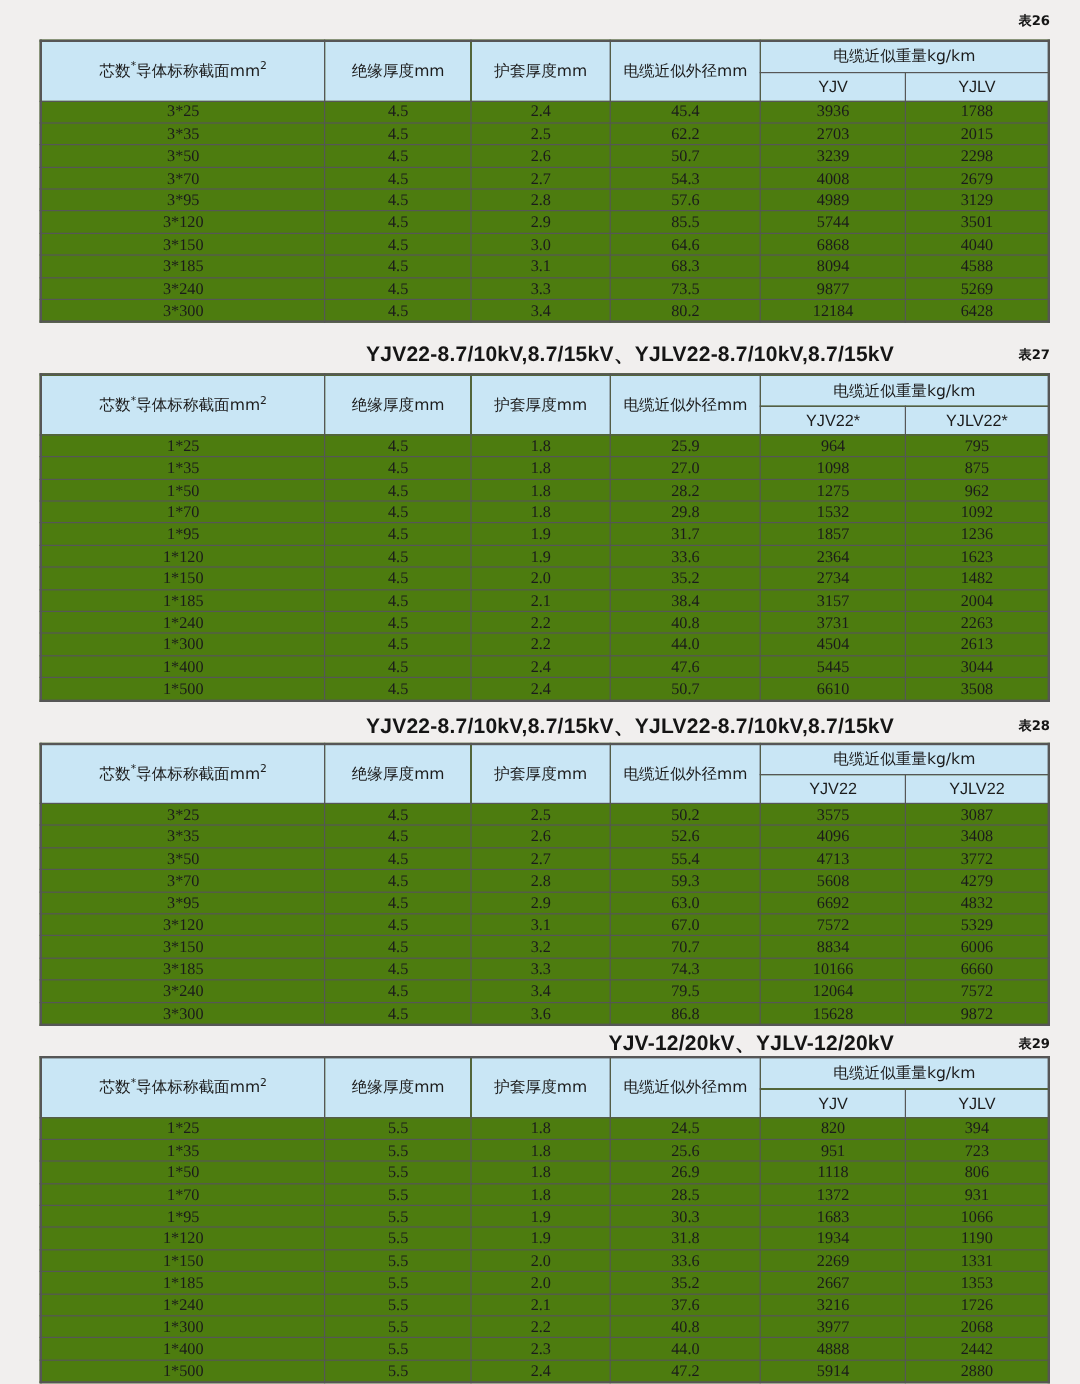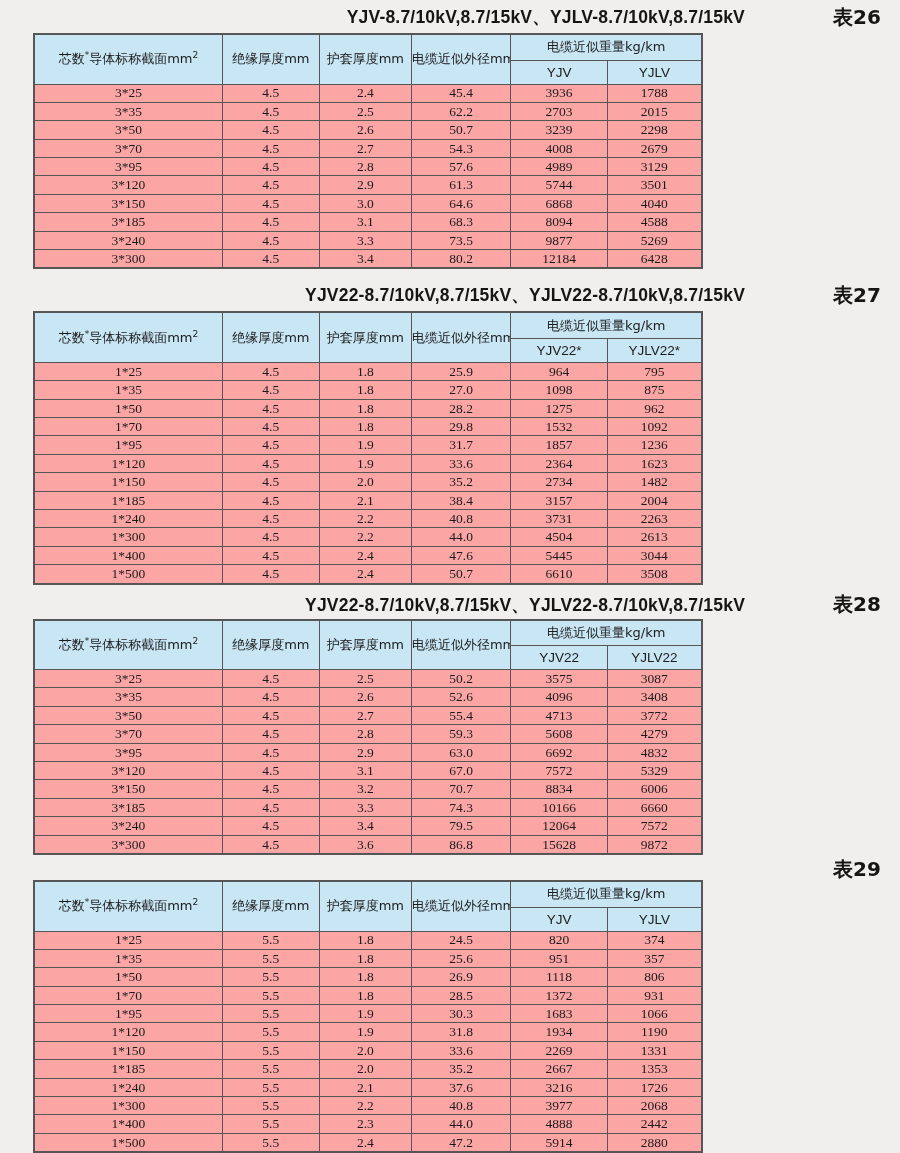--- a/index.html
+++ b/index.html
@@ -25,36 +25,37 @@
     font-family: "Liberation Sans", sans-serif;
     font-size: 17.5px;
     font-weight: 600;
     color: #151515;
     letter-spacing: 0.2px;
     margin-right: 88px;
     white-space: nowrap;
   }
   .tbl-no {
     font-family: "DejaVu Sans", sans-serif;
-    font-size: 20px;
+    font-size: 11px;
     font-weight: 600;
     color: #151515;
     width: 42px;
+    text-align: right;
     white-space: nowrap;
   }
   .s0 .title-row { margin-top: 6px;  margin-bottom: 5px; }
   .s1 .title-row { margin-top: 15px; margin-bottom: 5px; }
   .s2 .title-row { margin-top: 9px;  margin-bottom: 3px; }
   .s3 .title-row { margin-top: 3px;  margin-bottom: 0px; }
 
   table.spec {
-    width: 670px;
+    width: 842px;
     border-collapse: collapse;
     table-layout: fixed;
-    background: #fca5a5;
+    background: #4d7c0f;
     border: 2px solid #565656;
   }
   table.spec th, table.spec td {
     border: 1px solid #565656;
     padding: 0;
     text-align: center;
     vertical-align: middle;
     overflow: hidden;
     white-space: nowrap;
   }
@@ -86,21 +87,20 @@
     line-height: 1;
   }
 </style>
 </head>
 <body>
 
 <div class="page">
 
   <div class="section s0">
     <div class="title-row">
-      <span class="tbl-title">YJV-8.7/10kV,8.7/15kV、YJLV-8.7/10kV,8.7/15kV</span>
       <span class="tbl-no">表26</span>
     </div>
     <table class="spec">
         <colgroup>
           <col style="width: 28.2%;">
           <col style="width: 14.5%;">
           <col style="width: 13.8%;">
           <col style="width: 14.9%;">
           <col style="width: 14.4%;">
           <col style="width: 14.2%;">
@@ -156,21 +156,21 @@
             <td class="num">4.5</td>
             <td class="num">2.8</td>
             <td class="num">57.6</td>
             <td class="num">4989</td>
             <td class="num">3129</td>
           </tr>
           <tr>
             <td class="num">3*120</td>
             <td class="num">4.5</td>
             <td class="num">2.9</td>
-            <td class="num">61.3</td>
+            <td class="num">85.5</td>
             <td class="num">5744</td>
             <td class="num">3501</td>
           </tr>
           <tr>
             <td class="num">3*150</td>
             <td class="num">4.5</td>
             <td class="num">3.0</td>
             <td class="num">64.6</td>
             <td class="num">6868</td>
             <td class="num">4040</td>
@@ -438,20 +438,21 @@
             <td class="num">86.8</td>
             <td class="num">15628</td>
             <td class="num">9872</td>
           </tr>
         </tbody>
       </table>
   </div>
 
   <div class="section s3">
     <div class="title-row">
+      <span class="tbl-title">YJV-12/20kV、YJLV-12/20kV</span>
       <span class="tbl-no">表29</span>
     </div>
     <table class="spec">
         <colgroup>
           <col style="width: 28.2%;">
           <col style="width: 14.5%;">
           <col style="width: 13.8%;">
           <col style="width: 14.9%;">
           <col style="width: 14.4%;">
           <col style="width: 14.2%;">
@@ -469,29 +470,29 @@
             <th class="h-sub">YJLV</th>
           </tr>
         </thead>
         <tbody>
           <tr>
             <td class="num">1*25</td>
             <td class="num">5.5</td>
             <td class="num">1.8</td>
             <td class="num">24.5</td>
             <td class="num">820</td>
-            <td class="num">374</td>
+            <td class="num">394</td>
           </tr>
           <tr>
             <td class="num">1*35</td>
             <td class="num">5.5</td>
             <td class="num">1.8</td>
             <td class="num">25.6</td>
             <td class="num">951</td>
-            <td class="num">357</td>
+            <td class="num">723</td>
           </tr>
           <tr>
             <td class="num">1*50</td>
             <td class="num">5.5</td>
             <td class="num">1.8</td>
             <td class="num">26.9</td>
             <td class="num">1118</td>
             <td class="num">806</td>
           </tr>
           <tr>

